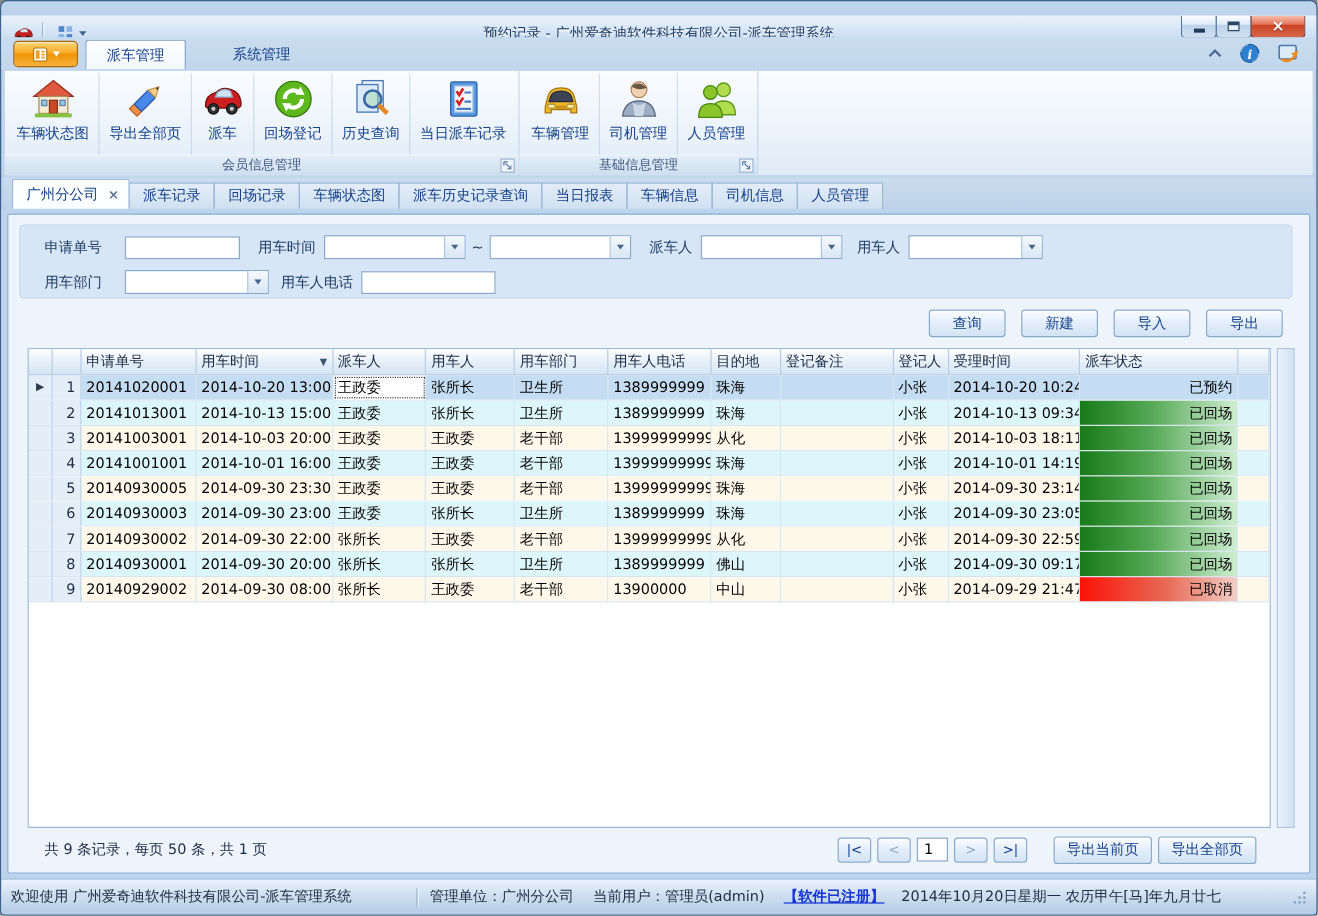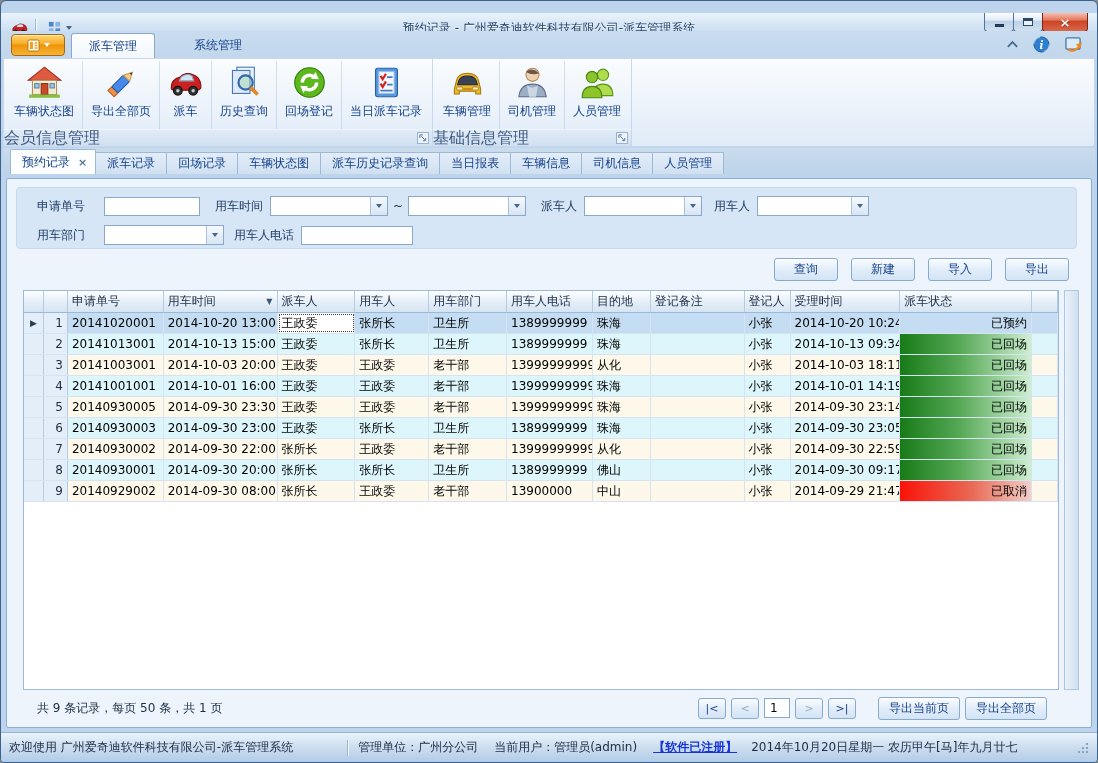--- a/index.html
+++ b/index.html
@@ -38,21 +38,21 @@
 
   
   .ribbon-body { position:absolute; top:57px; left:2px; right:2px; height:89px;
     background:linear-gradient(#fafcfe,#ecf3fb 55%,#dfebf7); border:1px solid #c6d8ea; border-radius:0 0 3px 3px; display:flex; }
   .rgroup { display:flex; flex-direction:column; border-right:1px solid #c6d8ea; }
   .rgroup-buttons { flex:1; display:flex; align-items:stretch; padding:2px 2px 0 2px; }
   .rbtn { display:flex; flex-direction:column; align-items:center; padding:4px 8px 1px 8px; cursor:default; }
   .rbtn + .rbtn { border-left:1px solid rgba(165,190,215,.45); }
   .rbtn svg { width:35px; height:35px; }
   .rbtn .lbl { margin-top:3px; color:#15428b; white-space:nowrap; }
-  .rgroup-label { height:17px; line-height:16px; text-align:left; font-size:16px; color:#3e5a82;
+  .rgroup-label { height:17px; line-height:16px; text-align:center; font-size:11px; color:#3e5a82;
     background:linear-gradient(#e2ecf7,#cfdff0); border-top:1px solid #eef4fb; position:relative; }
   .launcher { position:absolute; right:3px; top:2px; width:12px; height:12px; border:1px solid #98b2d0; background:#edf4fb; display:flex; align-items:center; justify-content:center; }
 
   
   .doc-tabs { position:absolute; top:147px; left:2px; right:2px; height:26px;
     background:linear-gradient(#cadcee,#bdd3e9); display:flex; align-items:flex-end; padding-left:7px; }
   .dtab { height:22px; line-height:21px; padding:0 11px; color:#15428b; white-space:nowrap;
     background:linear-gradient(#e3edf8,#d0e0f1); border:1px solid #9db9d8; border-bottom:none; margin-right:-1px; }
   .dtab.active { height:25px; line-height:24px; background:#fdfeff; border-radius:2px 2px 0 0; position:relative; z-index:2; padding-right:8px; }
   .dtab .x { color:#5a7390; font-weight:bold; margin-left:8px; font-size:11px; }
@@ -215,36 +215,36 @@
             <path d="M12 11 q5-4 10-1 l1.5 4.5 l-13 0z" fill="#cfe4f4" stroke="#88a8c0"></path>
             <circle cx="9" cy="23.5" r="4" fill="#303030" stroke="#101010"></circle>
               <circle cx="23" cy="23.5" r="4" fill="#303030" stroke="#101010"></circle>
             <circle cx="9" cy="23.5" r="1.6" fill="#c8c8c8"></circle>
               <circle cx="23" cy="23.5" r="1.6" fill="#c8c8c8"></circle>
           </svg>
           <span class="lbl">派车</span>
         </div>
         <div class="rbtn">
           <svg viewBox="0 0 32 32">
-            <rect x="9" y="2" width="16" height="21" fill="#eaf3fc" stroke="#4878b8"></rect>
-            <rect x="5" y="5" width="16" height="21" fill="#dceafc" stroke="#4878b8"></rect>
-            <circle cx="17" cy="16" r="6.5" fill="rgba(150,210,150,.4)" stroke="#3868a8" stroke-width="2"></circle>
-            <line x1="21.5" y1="20.5" x2="28" y2="27" stroke="#e08828" stroke-width="3.4"></line>
-          </svg>
-          <span class="lbl">历史查询</span>
-        </div>
-        <div class="rbtn">
-          <svg viewBox="0 0 32 32">
             <circle cx="16" cy="16" r="13.5" fill="#5cb81c" stroke="#357a08"></circle>
             <path d="M9.5 16 a6.5 6.5 0 0 1 11-4.7" stroke="#fff" stroke-width="3.2" fill="none"></path>
             <polygon points="21.5,6.5 24.5,13 17.5,12.5" fill="#fff"></polygon>
             <path d="M22.5 16 a6.5 6.5 0 0 1 -11 4.7" stroke="#fff" stroke-width="3.2" fill="none"></path>
             <polygon points="10.5,25.5 7.5,19 14.5,19.5" fill="#fff"></polygon>
           </svg>
           <span class="lbl">回场登记</span>
+        </div>
+        <div class="rbtn">
+          <svg viewBox="0 0 32 32">
+            <rect x="9" y="2" width="16" height="21" fill="#eaf3fc" stroke="#4878b8"></rect>
+            <rect x="5" y="5" width="16" height="21" fill="#dceafc" stroke="#4878b8"></rect>
+            <circle cx="17" cy="16" r="6.5" fill="rgba(150,210,150,.4)" stroke="#3868a8" stroke-width="2"></circle>
+            <line x1="21.5" y1="20.5" x2="28" y2="27" stroke="#e08828" stroke-width="3.4"></line>
+          </svg>
+          <span class="lbl">历史查询</span>
         </div>
         <div class="rbtn">
           <svg viewBox="0 0 32 32">
             <rect x="6" y="3" width="20" height="26" rx="2" fill="#5898e0" stroke="#2860a8"></rect>
             <rect x="9" y="6" width="14" height="20" fill="#f2f7fe" stroke="#9cc0e4"></rect>
             <path d="M10.5 10 l2 3 l3-5" stroke="#d82020" stroke-width="2" fill="none"></path>
             <line x1="16.5" y1="11" x2="21.5" y2="11" stroke="#4878c0" stroke-width="1.6"></line>
             <path d="M10.5 17 l2 3 l3-5" stroke="#d82020" stroke-width="2" fill="none"></path>
             <line x1="16.5" y1="18" x2="21.5" y2="18" stroke="#4878c0" stroke-width="1.6"></line>
             <line x1="10.5" y1="23.5" x2="21.5" y2="23.5" stroke="#4878c0" stroke-width="1.6"></line>
@@ -300,21 +300,21 @@
               <path d="M1 1 h3.5 M1 1 v3.5 M2.5 2.5 l4 4 M7.5 4.5 v3 h-3" stroke="#4a6a94" fill="none"></path>
             </svg>
         </span>
       </div>
     </div>
     <div style="flex:1"></div>
   </div>
 
   <div class="doc-tabs">
     <div class="dtab active">
-      <span>预约记录</span><span class="x">×</span>
+      <span>广州分公司</span><span class="x">×</span>
     </div>
     <div class="dtab">派车记录</div>
     <div class="dtab">回场记录</div>
     <div class="dtab">车辆状态图</div>
     <div class="dtab">派车历史记录查询</div>
     <div class="dtab">当日报表</div>
     <div class="dtab">车辆信息</div>
     <div class="dtab">司机信息</div>
     <div class="dtab">人员管理</div>
   </div>

